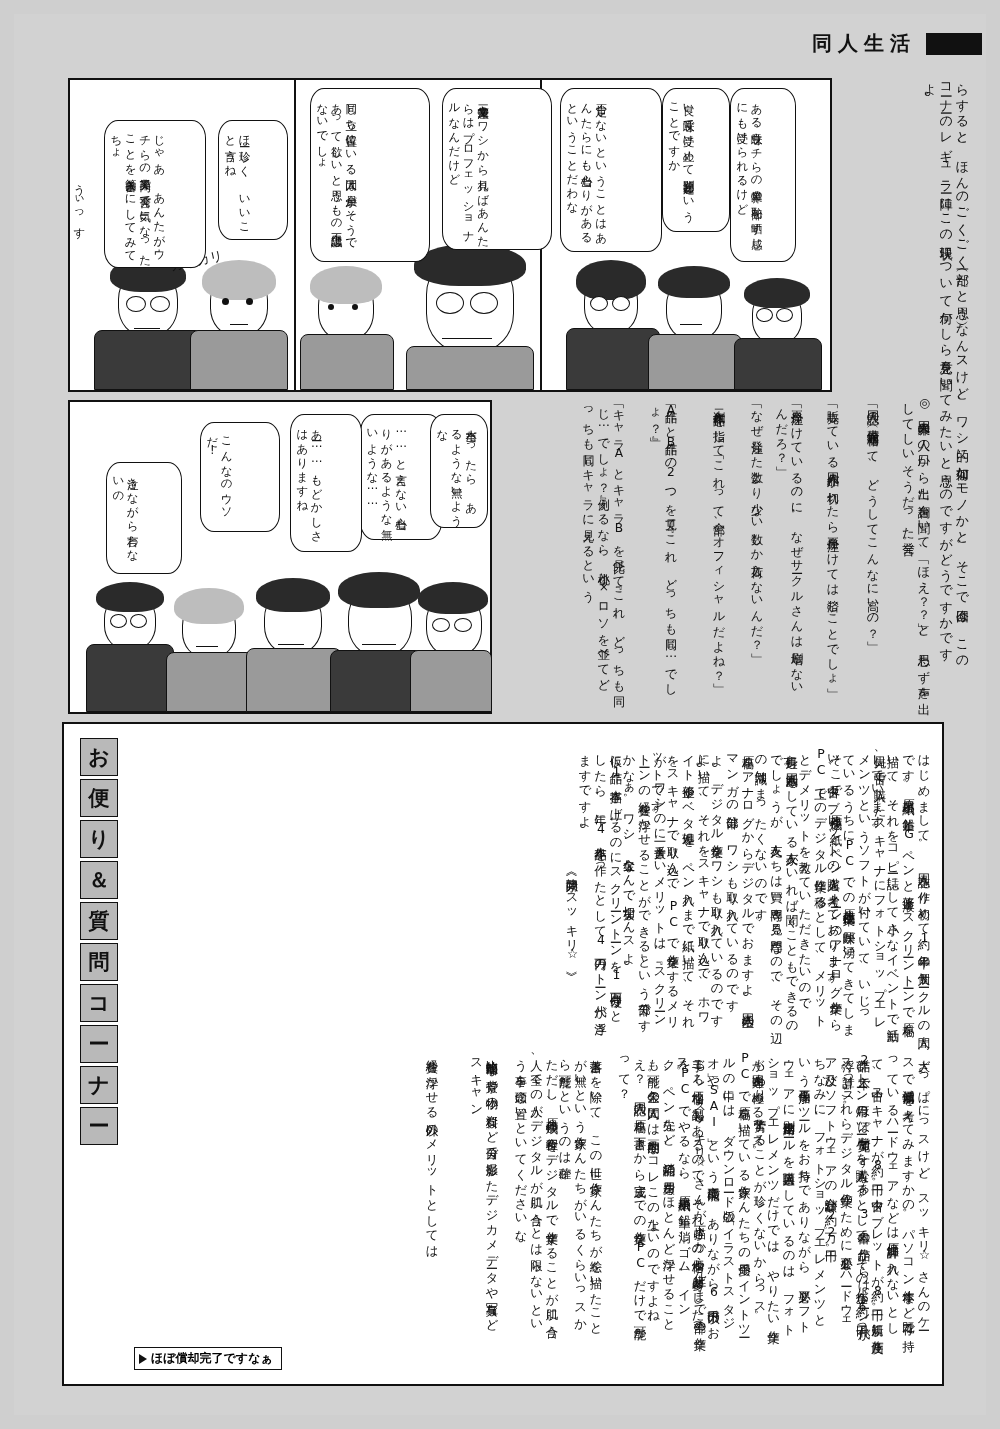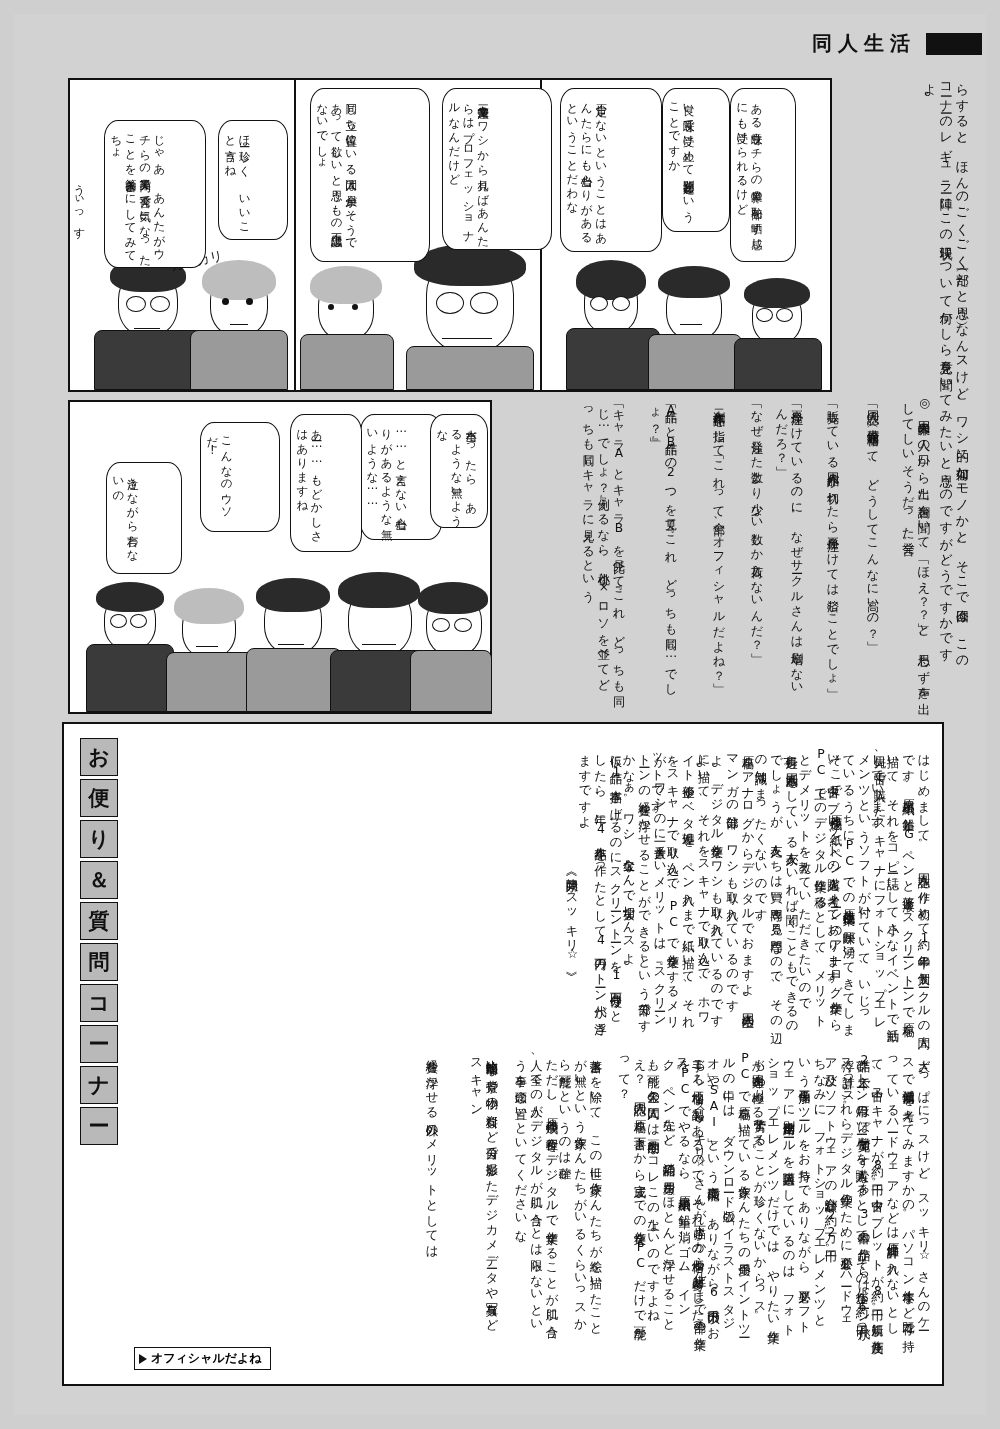--- a/index.html
+++ b/index.html
@@ -395,17 +395,17 @@
         <div class="vtext" style="height:285px;">ただし、原稿作成の全行程をデジタルで作業することが肌に合う人、全ての人がデジタルが肌に合うとは限らないという事を念頭に置いといてくださいな。</div>
       </div>
       <div class="lcol" style="right:432px;top:312px;height:290px;">
         <div class="vtext" style="height:285px;">比較的簡単な背景や小物の資料など自分で撮影したデジカメデータや写真などスキャン</div>
       </div>
       <div class="lcol" style="right:492px;top:312px;height:220px;">
         <div class="vtext" style="height:215px;">経費を浮かせる以外のメリットとしては</div>
       </div>
     </div>
 
-    <div class="nextpage">オフィシャルだよね</div>
+    <div class="nextpage">ほぼ償却完了ですなぁ</div>
   </div>
 
   <div class="page-edge"></div>
 </div>
 
 </body></html>

